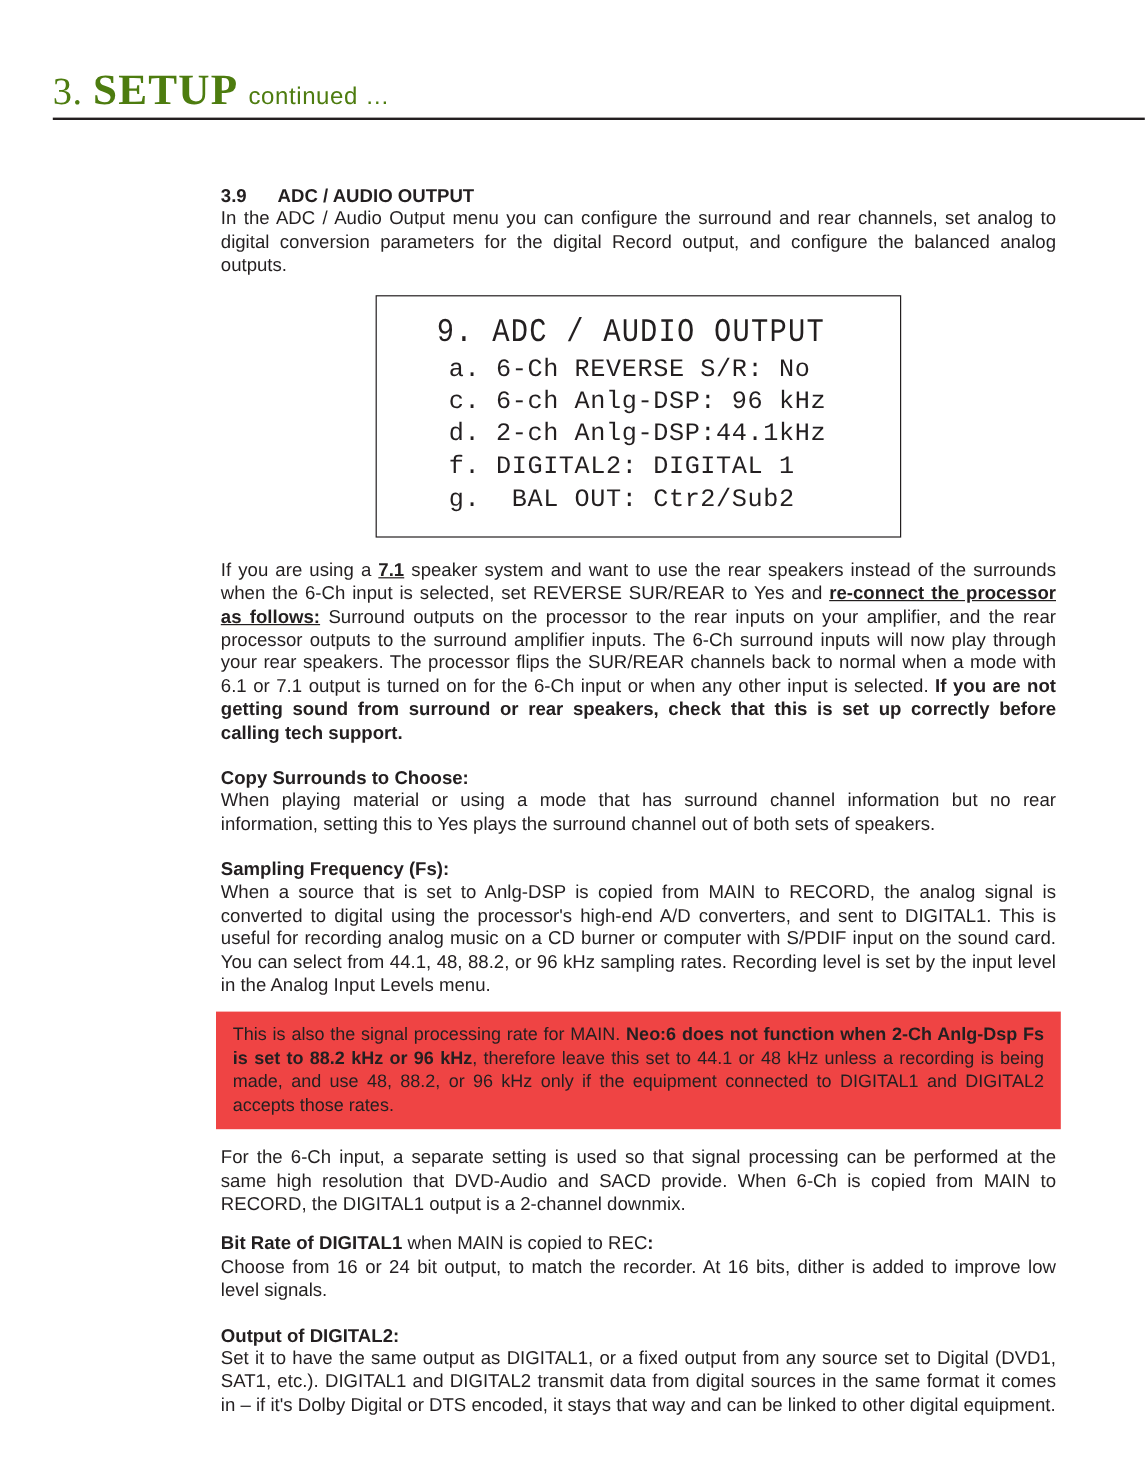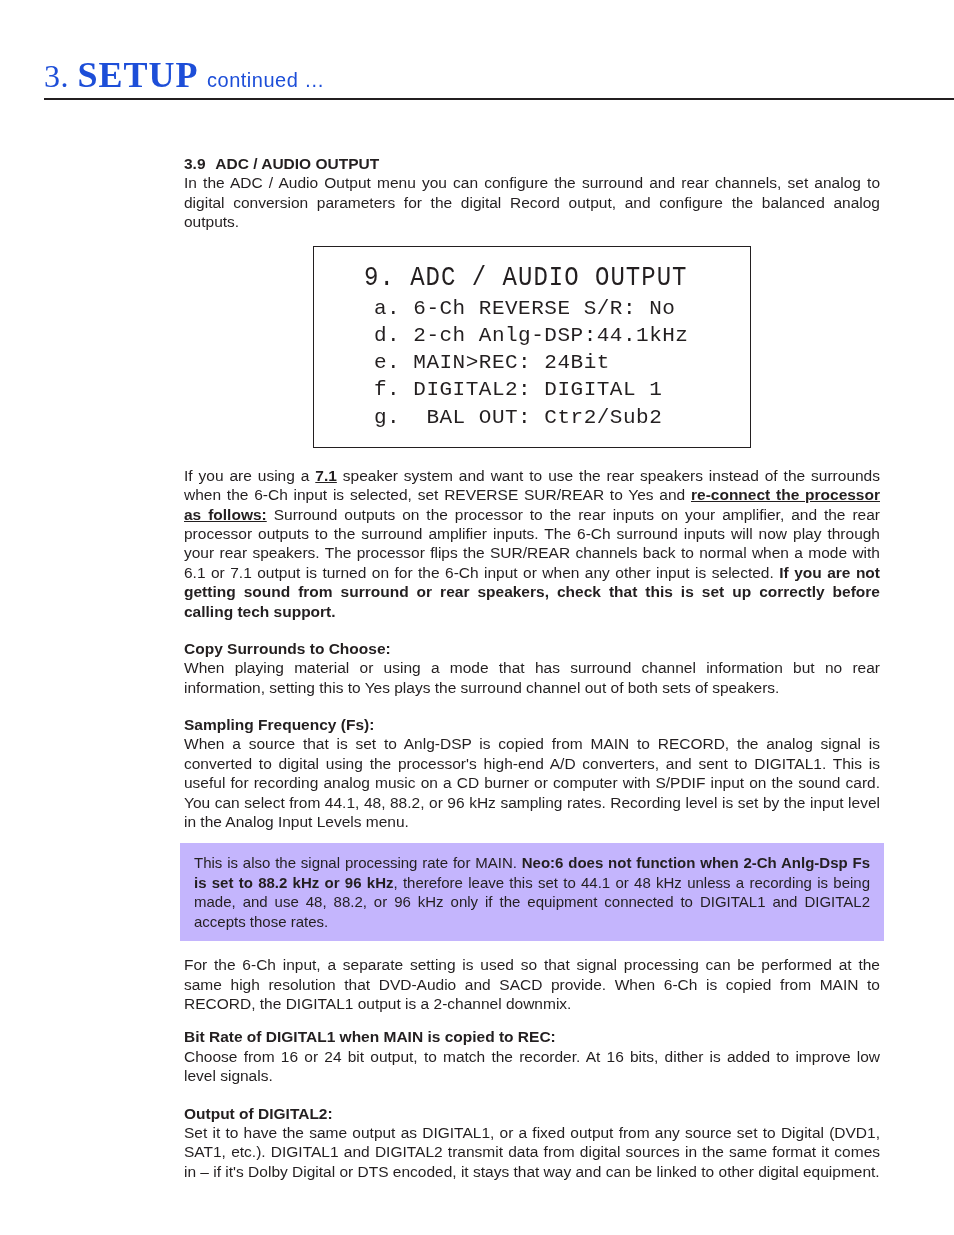--- a/index.html
+++ b/index.html
@@ -21,21 +21,21 @@
   }
 
   
   .pg-header {
     margin-left: -20px;
     margin-bottom: 8px;
   }
   .pg-header .line1 {
     font-family: "Times New Roman", serif;
     font-size: 32px;
-    color: #1d4ed8;
+    color: #4d7c0f;
     letter-spacing: 0.5px;
   }
   .pg-header .num   { font-weight: 400; }
   .pg-header .word  { font-weight: 700; font-size: 36px; letter-spacing: 1px; }
   .pg-header .cont  { font-weight: 400; font-size: 20px; font-family: "Helvetica Neue", Helvetica, Arial, sans-serif; }
   .pg-header .rule {
     height: 2px;
     background: #231f20;
     margin-top: 2px;
     width: 108%;
@@ -47,21 +47,21 @@
     margin-top: 54px;
     font-size: 15.5px;
     line-height: 1.25;
   }
 
   .sec-title {
     font-weight: 700;
     color: #231f20;
     font-size: 15.5px;
   }
-  .sec-title .secno { margin-right: 6px; }
+  .sec-title .secno { margin-right: 22px; }
 
   .just { text-align: justify; }
 
   .menu-box {
     border: 1px solid #231f20;
     width: 438px;
     margin: 14px auto 18px auto;
     padding: 14px 24px 16px 60px;
     box-sizing: border-box;
   }
@@ -83,21 +83,21 @@
     line-height: 1.3;
     white-space: pre;
   }
 
   .subhead {
     font-weight: 700;
     margin-top: 18px;
   }
 
   .note-box {
-    background: #c4b5fd;
+    background: #ef4444;
     padding: 10px 14px;
     margin: 12px -4px 14px -4px;
     font-size: 15px;
     line-height: 1.3;
     text-align: justify;
   }
 
   .u { text-decoration: underline; font-weight: bold; }
   b { font-weight: 700; }
 </style>
@@ -119,22 +119,22 @@
 
     <div class="sec-title">
       <span class="secno">3.9</span>
       <span>ADC / AUDIO OUTPUT</span>
     </div>
     <div class="just">In the ADC / Audio Output menu you can configure the surround and rear channels, set analog to digital conversion parameters for the digital Record output, and configure the balanced analog outputs.</div>
 
     <div class="menu-box">
       <div class="mtitle">9. ADC / AUDIO OUTPUT</div>
       <div class="mrow">a. 6-Ch REVERSE S/R: No</div>
+      <div class="mrow">c. 6-ch Anlg-DSP: 96 kHz</div>
       <div class="mrow">d. 2-ch Anlg-DSP:44.1kHz</div>
-      <div class="mrow">e. MAIN&gt;REC: 24Bit</div>
       <div class="mrow">f. DIGITAL2: DIGITAL 1</div>
       <div class="mrow">g.  BAL OUT: Ctr2/Sub2</div>
     </div>
 
     <div class="just">
       <span>If you are using a </span><span class="u">7.1</span><span> speaker system and want to use the rear speakers instead of the surrounds when the 6-Ch input is selected, set REVERSE SUR/REAR to Yes and </span><b class="u">re-connect the processor as follows:</b><span> Surround outputs on the processor to the rear inputs on your amplifier, and the rear processor outputs to the surround amplifier inputs. The 6-Ch surround inputs will now play through your rear speakers. The processor flips the SUR/REAR channels back to normal when a mode with 6.1 or 7.1 output is turned on for the 6-Ch input or when any other input is selected. </span><b>If you are not getting sound from surround or rear speakers, check that this is set up correctly before calling tech support.</b>
     </div>
 
     <div class="subhead">Copy Surrounds to Choose:</div>
     <div class="just">When playing material or using a mode that has surround channel information but no rear information, setting this to Yes plays the surround channel out of both sets of speakers.</div>
@@ -142,21 +142,21 @@
     <div class="subhead">Sampling Frequency (Fs):</div>
     <div class="just">When a source that is set to Anlg-DSP is copied from MAIN to RECORD, the analog signal is converted to digital using the processor's high-end A/D converters, and sent to DIGITAL1. This is useful for recording analog music on a CD burner or computer with S/PDIF input on the sound card. You can select from 44.1, 48, 88.2, or 96 kHz sampling rates. Recording level is set by the input level in the Analog Input Levels menu.</div>
 
     <div class="note-box">
       <span>This is also the signal processing rate for MAIN. </span><b>Neo:6 does not function when 2-Ch Anlg-Dsp Fs is set to 88.2 kHz or 96 kHz</b><span>, therefore leave this set to 44.1 or 48 kHz unless a recording is being made, and use 48, 88.2, or 96 kHz only if the equipment connected to DIGITAL1 and DIGITAL2 accepts those rates.</span>
     </div>
 
     <div class="just">For the 6-Ch input, a separate setting is used so that signal processing can be performed at the same high resolution that DVD-Audio and SACD provide. When 6-Ch is copied from MAIN to RECORD, the DIGITAL1 output is a 2-channel downmix.</div>
 
     <div class="subhead" style="margin-top:14px">
-      <b>Bit Rate of DIGITAL1</b><span style="font-weight:700"> when MAIN is copied to REC</span><b>:</b>
+      <b>Bit Rate of DIGITAL1</b><span style="font-weight:400"> when MAIN is copied to REC</span><b>:</b>
     </div>
     <div class="just">Choose from 16 or 24 bit output, to match the recorder. At 16 bits, dither is added to improve low level signals.</div>
 
     <div class="subhead">Output of DIGITAL2:</div>
     <div class="just">Set it to have the same output as DIGITAL1, or a fixed output from any source set to Digital (DVD1, SAT1, etc.). DIGITAL1 and DIGITAL2 transmit data from digital sources in the same format it comes in – if it's Dolby Digital or DTS encoded, it stays that way and can be linked to other digital equipment.</div>
 
   </div>
 
 </div>
 

